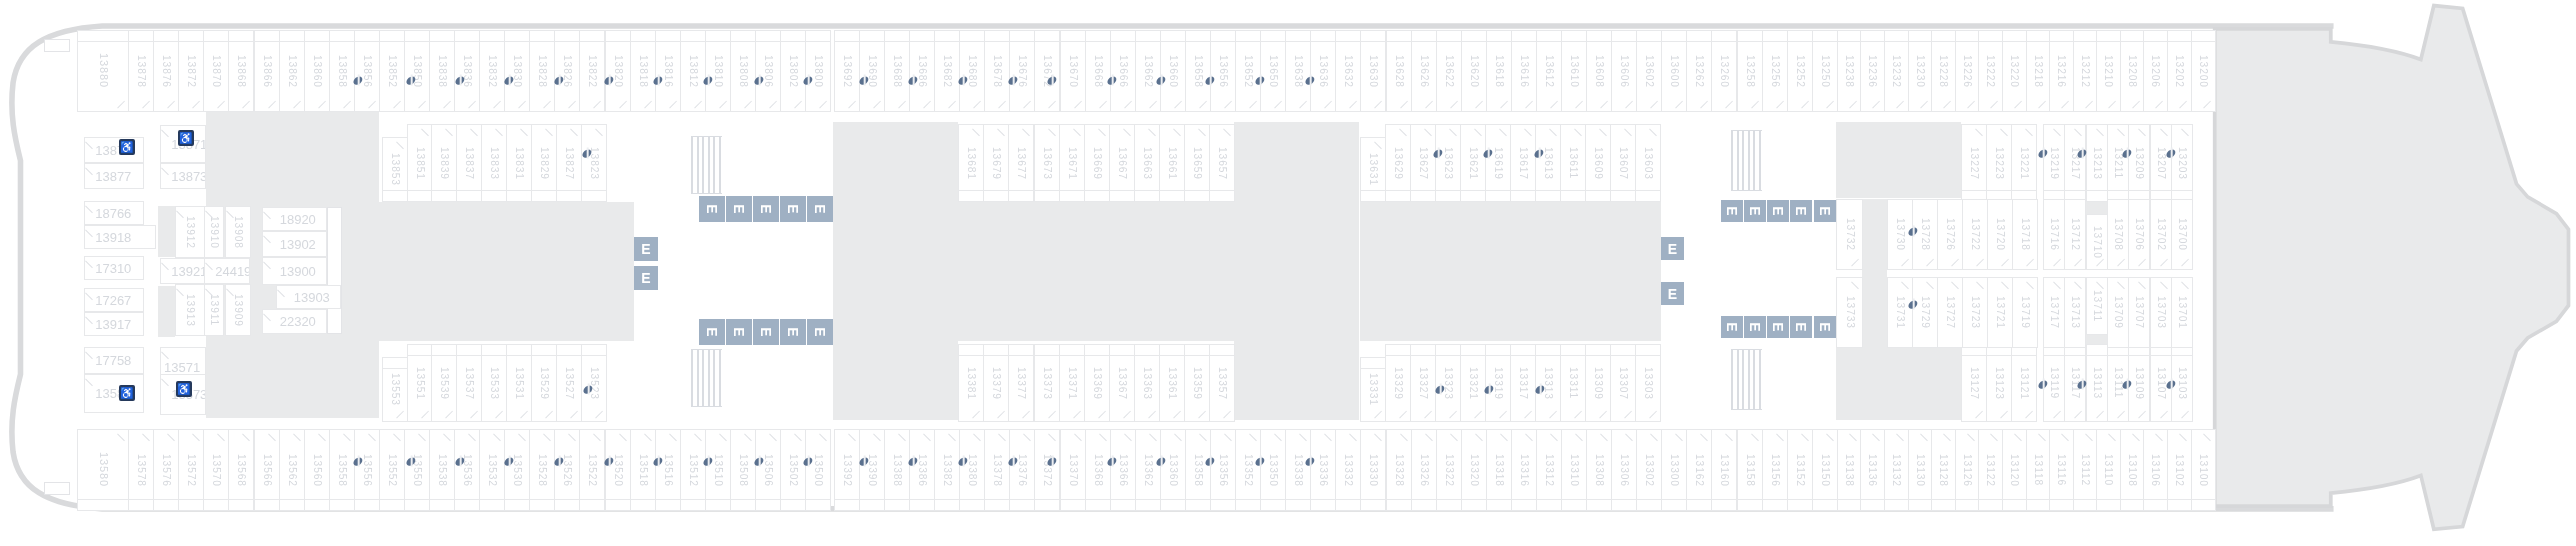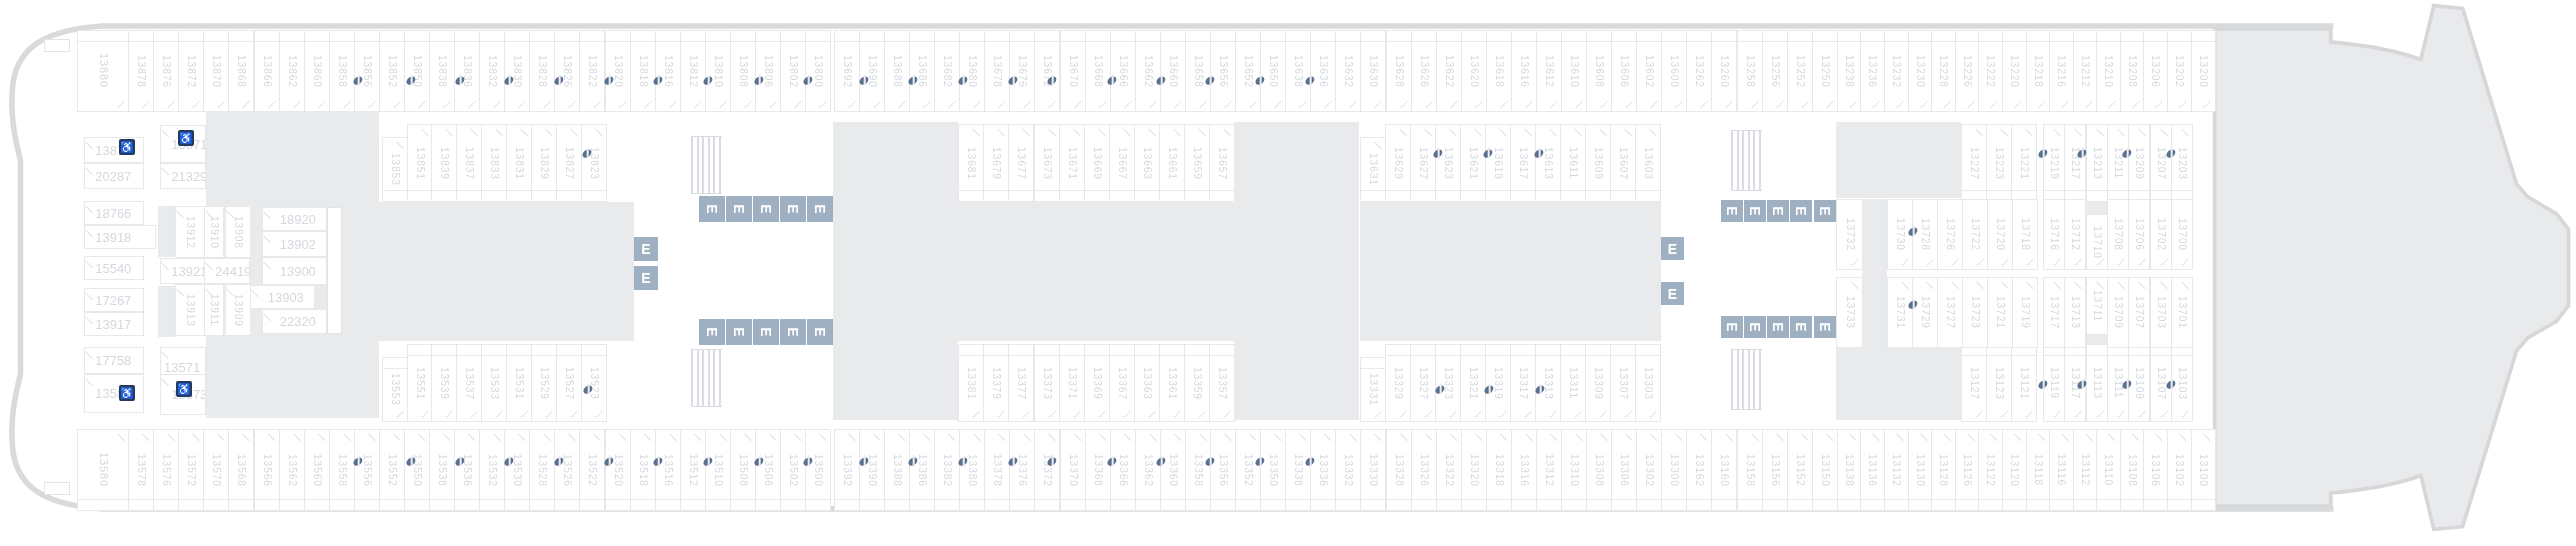--- a/index.html
+++ b/index.html
@@ -1438,33 +1438,33 @@
     </div>
     <div class="cell v" style="left: 2171px; top: 277px; width: 22px; height: 71px;">
       <span>13701</span>
       <i class="dk t"></i>
     </div>
     <div class="cell h" style="left: 84px; top: 137px; width: 60px; height: 26px; padding-left: 10.2px;">
       <span>13875</span>
       <i class="dk l"></i>
     </div>
     <div class="cell h" style="left: 84px; top: 163px; width: 60px; height: 26px; padding-left: 10.2px;">
-      <span>20287</span>
+      <span>13877</span>
       <i class="dk l"></i>
     </div>
     <div class="cell h" style="left: 84px; top: 201px; width: 60px; height: 24px; padding-left: 10.2px;">
       <span>18766</span>
       <i class="dk l"></i>
     </div>
     <div class="cell h" style="left: 84px; top: 225px; width: 72px; height: 24px; padding-left: 10.2px;">
       <span>13918</span>
       <i class="dk l"></i>
     </div>
     <div class="cell h" style="left: 84px; top: 256px; width: 60px; height: 24px; padding-left: 10.2px;">
-      <span>15540</span>
+      <span>17310</span>
       <i class="dk l"></i>
     </div>
     <div class="cell h" style="left: 84px; top: 288px; width: 60px; height: 24px; padding-left: 10.2px;">
       <span>17267</span>
       <i class="dk l"></i>
     </div>
     <div class="cell h" style="left: 84px; top: 312px; width: 60px; height: 24px; padding-left: 10.2px;">
       <span>13917</span>
       <i class="dk l"></i>
     </div>
@@ -1474,21 +1474,21 @@
     </div>
     <div class="cell h" style="left: 84px; top: 374px; width: 60px; height: 39px; padding-left: 10.2px;">
       <span>13581</span>
       <i class="dk l"></i>
     </div>
     <div class="cell h" style="left: 160px; top: 125px; width: 46px; height: 38px; padding-left: 10.2px;">
       <span>13871</span>
       <i class="dk l"></i>
     </div>
     <div class="cell h" style="left: 160px; top: 163px; width: 46px; height: 26px; padding-left: 10.2px;">
-      <span>21329</span>
+      <span>13873</span>
       <i class="dk l"></i>
     </div>
     <div class="cell h" style="left: 160px; top: 347px; width: 46px; height: 41px; padding-left: 3px;">
       <span>13571</span>
       <i class="dk l"></i>
     </div>
     <div class="cell h" style="left: 160px; top: 374px; width: 46px; height: 41px; padding-left: 10.2px;">
       <span>13573</span>
       <i class="dk l"></i>
     </div>
@@ -1529,21 +1529,21 @@
       <i class="dk l"></i>
     </div>
     <div class="cell h" style="left: 262px; top: 231px; width: 65px; height: 26px; padding-left: 16.7px;">
       <span>13902</span>
       <i class="dk l"></i>
     </div>
     <div class="cell h" style="left: 262px; top: 257px; width: 65px; height: 28px; padding-left: 16.7px;">
       <span>13900</span>
       <i class="dk l"></i>
     </div>
-    <div class="cell h" style="left: 250px; top: 285px; width: 65px; height: 24px; padding-left: 16.7px;">
+    <div class="cell h" style="left: 276px; top: 285px; width: 65px; height: 24px; padding-left: 16.7px;">
       <span>13903</span>
       <i class="dk l"></i>
     </div>
     <div class="cell h" style="left: 262px; top: 309px; width: 65px; height: 25px; padding-left: 16.7px;">
       <span>22320</span>
       <i class="dk l"></i>
     </div>
     <div class="e rot" style="left: 699px; top: 196px; width: 26px; height: 26px;">
       <span>E</span>
     </div>

